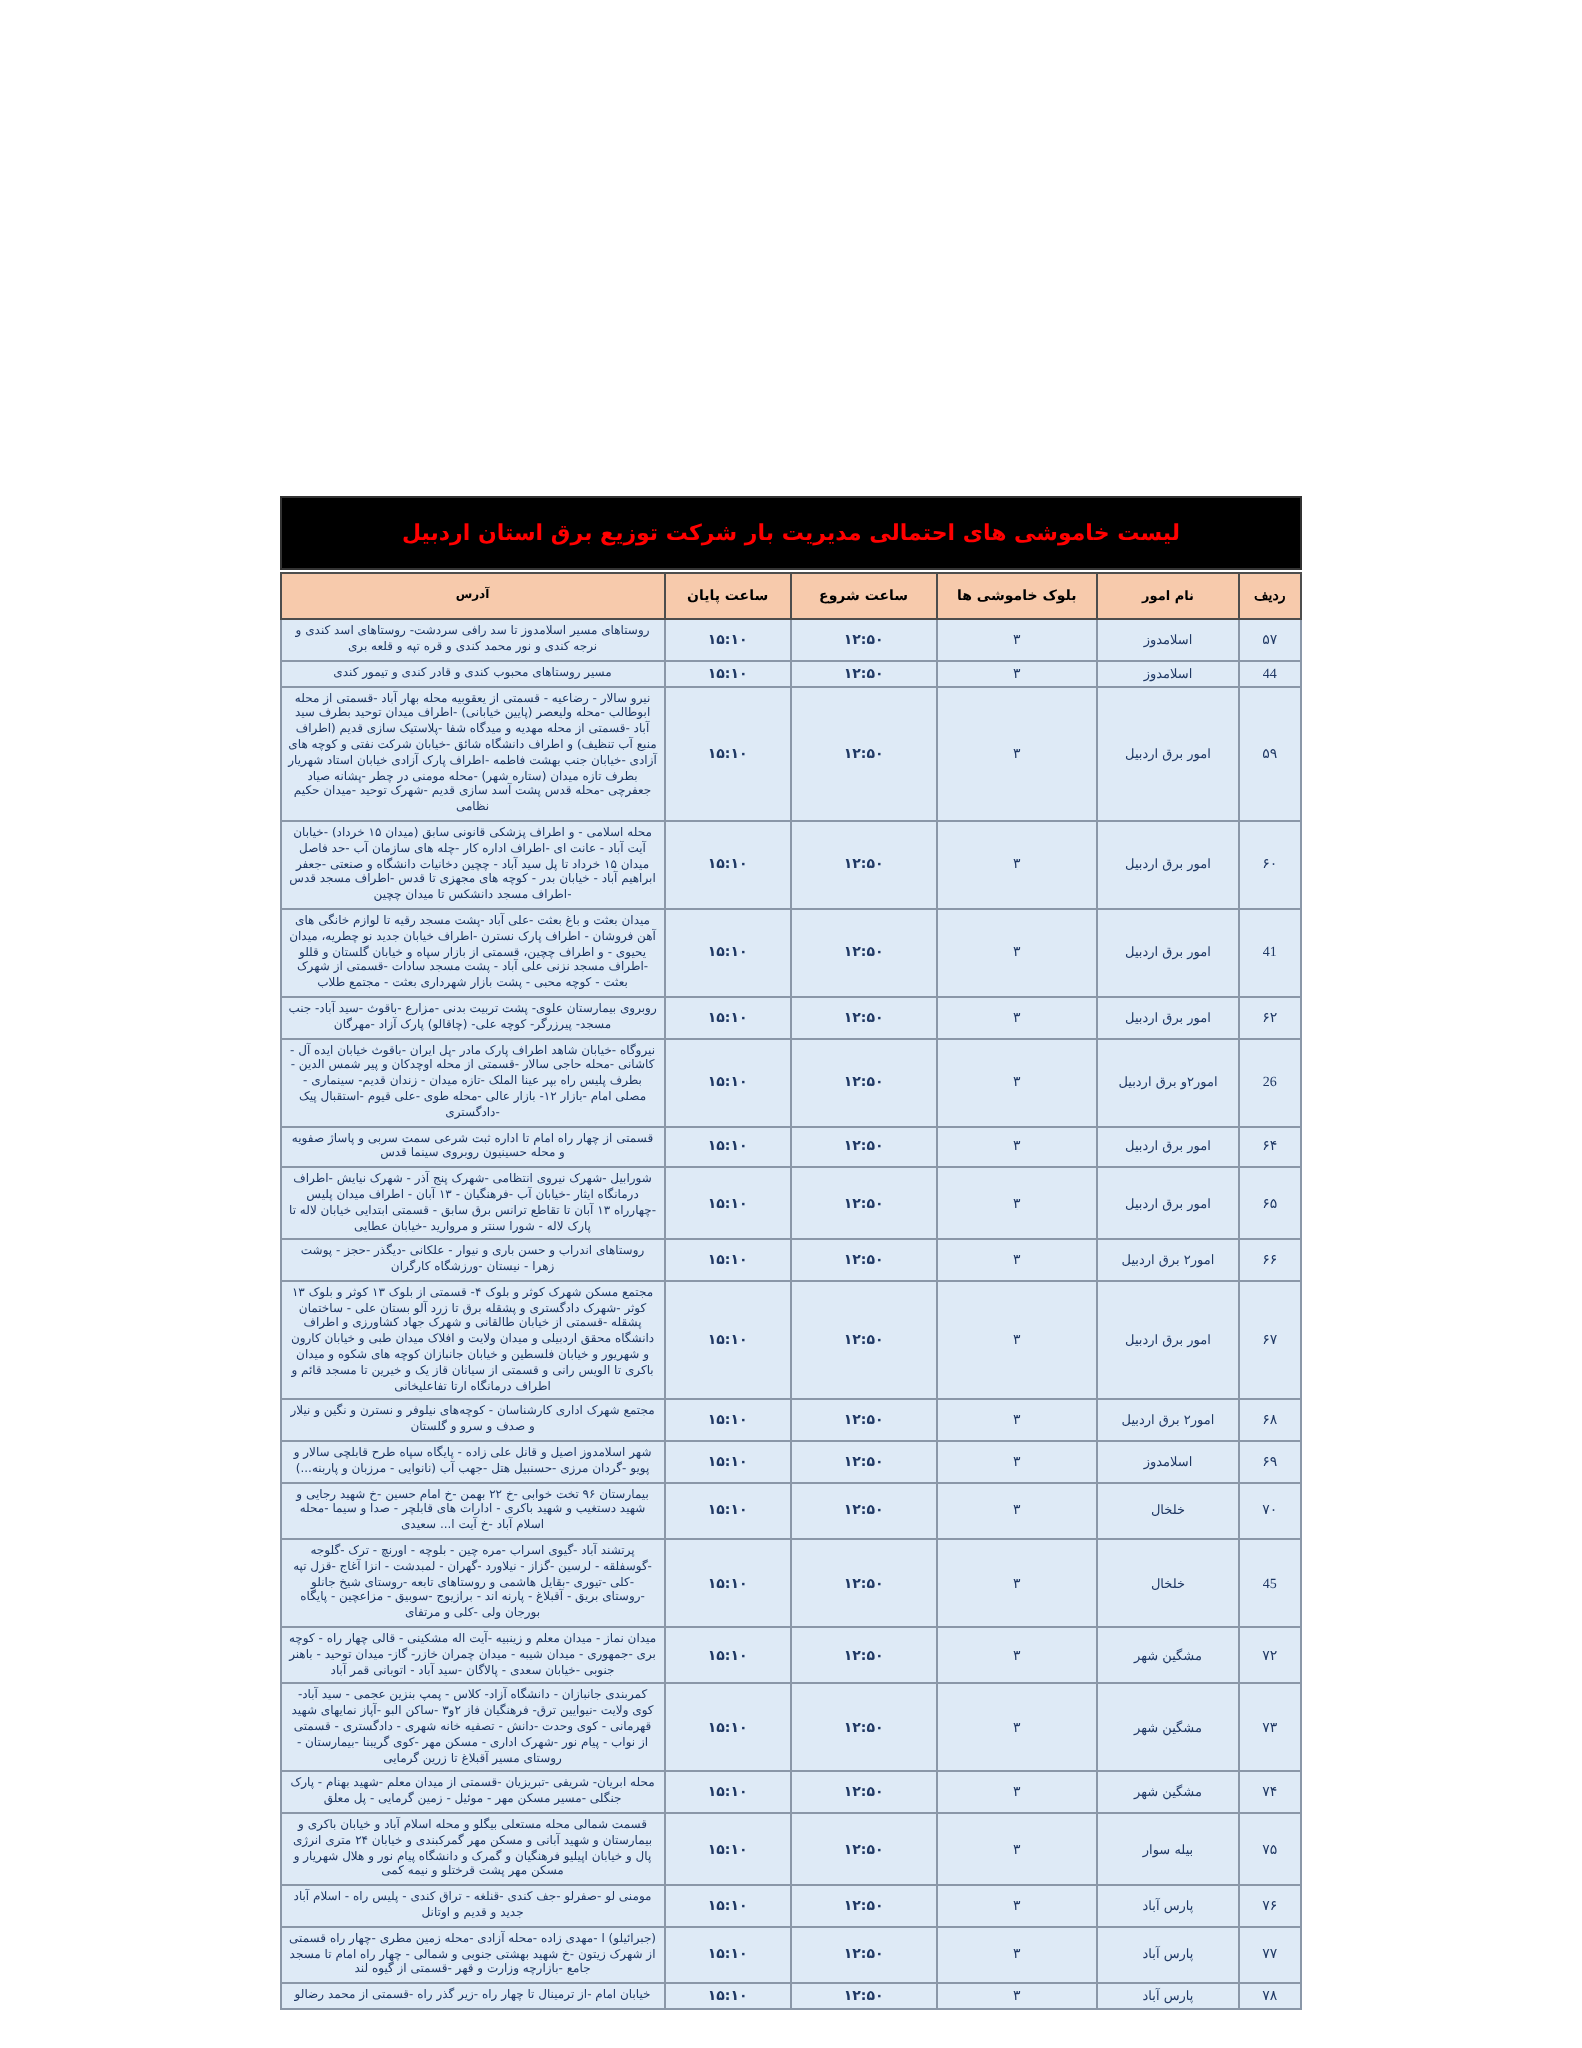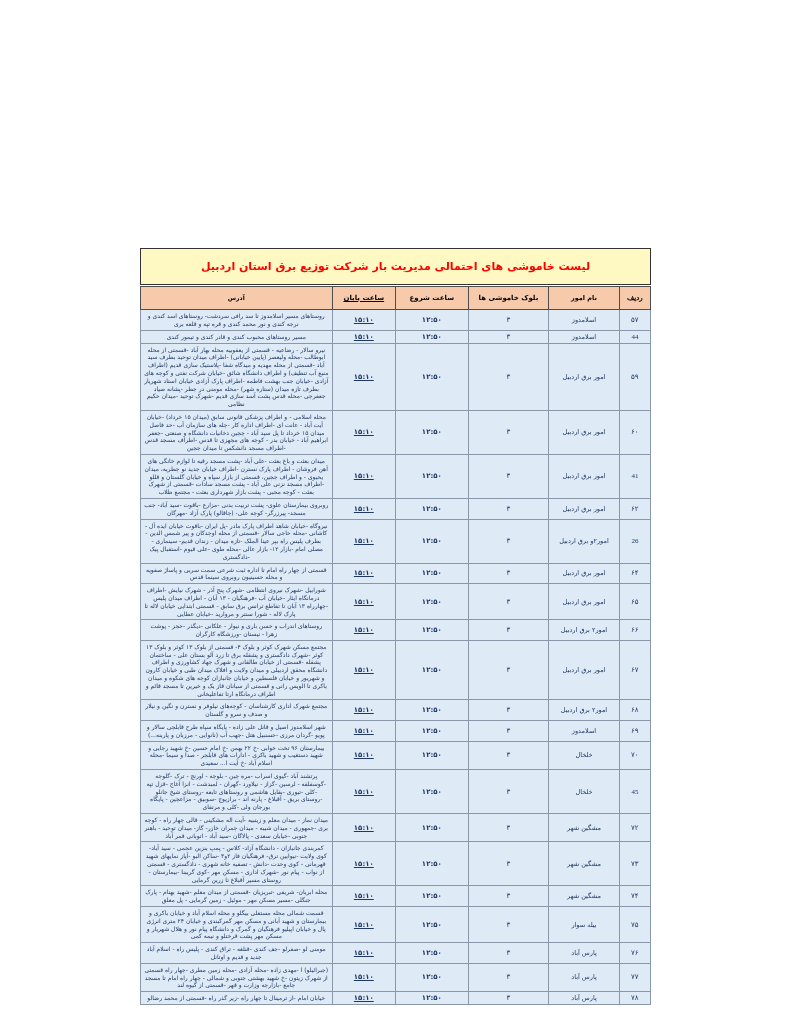--- a/index.html
+++ b/index.html
@@ -1,35 +1,35 @@
 <!DOCTYPE html>
 <html lang="fa" dir="rtl"><head>
 <meta charset="utf-8">
 <style>
   html,body{margin:0;padding:0;background:#ffffff;}
   body{font-family:"DejaVu Sans",sans-serif;}
   .page{position:relative;width:791px;height:1024px;background:#ffffff;overflow:hidden;}
   .sheet{position:absolute;left:140px;top:248px;width:511px;}
   .title-bar{
-    box-sizing:border-box;width:511px;height:37px;background:#fef9c3;
+    box-sizing:border-box;width:511px;height:37px;background:#000000;
     border:1px solid #333;display:flex;align-items:center;justify-content:center;
   }
   .title-bar span{color:#ff0000;font-weight:bold;font-size:11px;letter-spacing:0.2px;}
   table{table-layout:fixed;width:511px;border-collapse:collapse;direction:rtl;margin-top:1px;}
   th,td{box-sizing:border-box;border:1px solid #8a97a8;text-align:center;vertical-align:middle;overflow:hidden;}
   thead th{
     background:#f7caac;color:#000;font-weight:bold;font-size:8.5px;
     height:23px;border:1px solid #4d4d4d;padding:1px 2px;
   }
   tbody td{background:#deeaf6;color:#1f3864;padding:2px 3px;}
   .c-row{width:31px;font-size:7px;font-family:Liberation Serif, serif;}
   .c-dept{width:70px;font-size:6.5px;}
   .c-blocks{width:80px;font-size:7px;}
   .c-start{width:72px;font-size:7px;font-weight:bold;}
-  .c-end{width:63px;font-size:7px;font-weight:bold;text-decoration:underline;}
+  .c-end{width:63px;font-size:7px;font-weight:bold;}
   .c-addr{width:190px;font-size:6px;line-height:1.3;}
   table{border:1px solid #333;}
 </style>
 </head>
 <body>
 
 <div class="page">
   <div class="sheet">
     <div class="title-bar">
       <span>لیست خاموشی های احتمالی  مدیریت بار  شرکت توزیع برق استان اردبیل</span>

